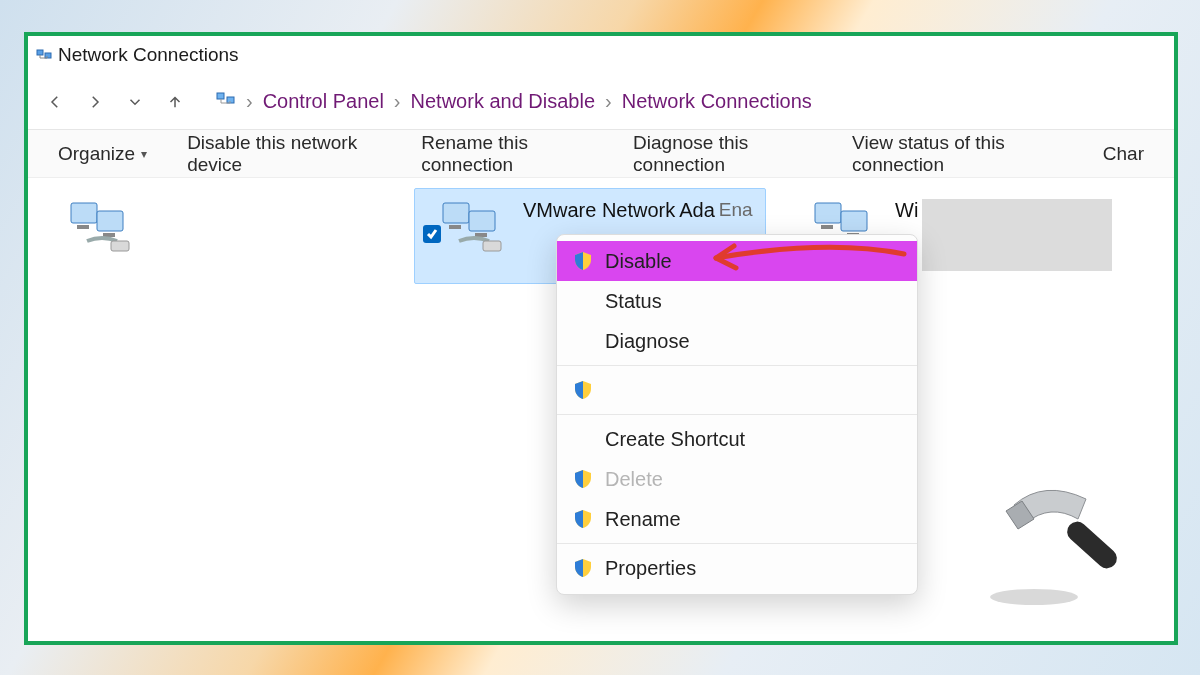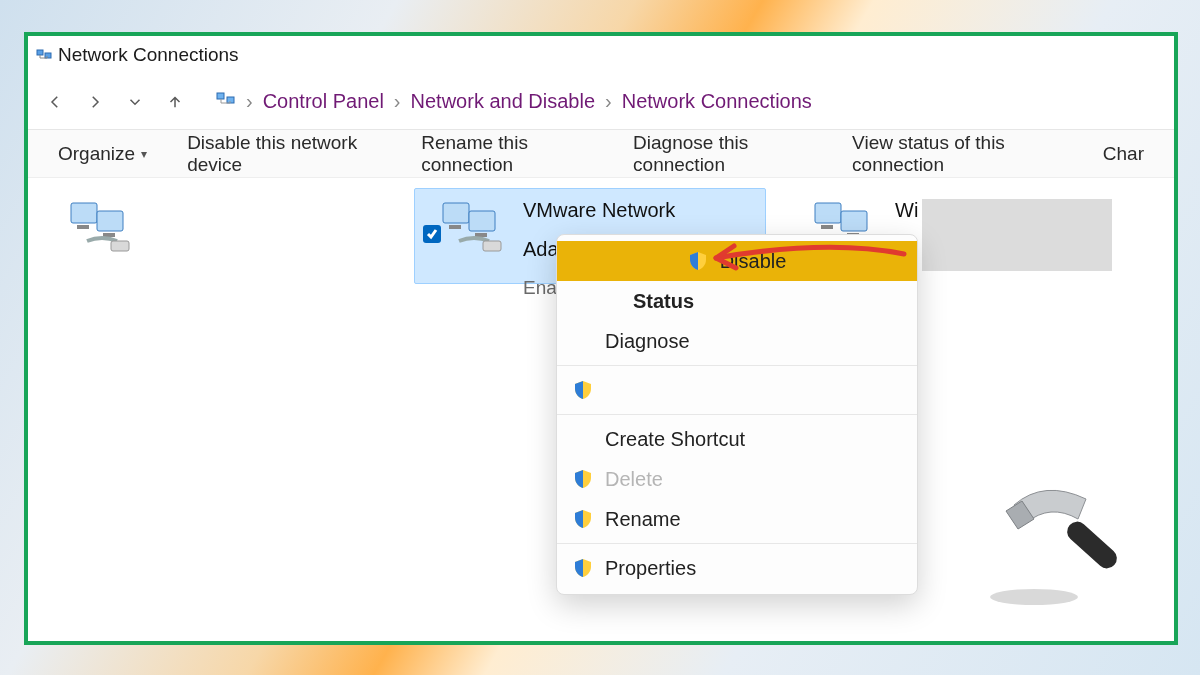--- a/index.html
+++ b/index.html
@@ -45,37 +45,37 @@
   .adapters { display: flex; gap: 20px; }
   .adapter {
     width: 352px; height: 96px; display: flex; align-items: flex-start; gap: 12px;
     padding: 8px 10px; border: 1px solid transparent; border-radius: 2px; position: relative;
   }
   .adapter.selected { background: #cfe8ff; border-color: #9ed0ff; }
   .check { position: absolute; left: 8px; top: 36px; width: 18px; height: 18px; background:#0067c0; border-radius:3px; display:flex; align-items:center; justify-content:center; }
   .check svg { width:12px; height:12px; stroke:#fff; fill:none; stroke-width:3; }
   .adapter .icon { width: 72px; height: 60px; margin-left: 14px; flex-shrink: 0; }
   .adapter .icon svg { width: 72px; height: 60px; }
-  .adapter .info { display: flex; flex-direction: column; gap: 16px; margin-top: 2px; }
+  .adapter .info { display: flex; flex-direction: row; gap: 4px; margin-top: 2px; }
   .adapter .name { font-size: 20px; color: #111; }
   .adapter .name-redact { width: 200px; height: 48px; background:#dcdcdc; }
   .adapter .name-redact.sm { width: 190px; height: 72px; }
   .adapter .status { font-size: 19px; color: #6a6a6a; }
   
   .ctx {
     position: absolute; left: 528px; top: 56px; width: 362px;
     background: #fdfdfd; border: 1px solid #ddd; border-radius: 8px;
     box-shadow: 0 10px 30px rgba(0,0,0,.18); padding: 6px 0;
   }
   .ctx .item {
     height: 40px; display: flex; align-items: center; gap: 12px;
     padding: 0 16px; font-size: 20px; color: #222; cursor: pointer;
   }
-  .ctx .item.hover { background: #eab308; justify-content: center; }
-  .ctx .item.bold { font-weight: 700; margin-left: 28px; }
+  .ctx .item.hover { background: #d946ef; }
+  .ctx .item.bold { font-weight: 400; }
   .ctx .item.disabled { color: #b5b5b5; cursor: default; }
   .ctx .sep { height: 1px; background: #e7e7e7; margin: 4px 0; }
   .ctx .shield { width: 20px; height: 20px; flex-shrink: 0; }
   .ctx .shield svg { width: 20px; height: 20px; }
   .ctx .indent { width: 20px; flex-shrink: 0; }
   
   .arrow { position:absolute; left: 666px; top: 58px; width: 220px; height: 40px; pointer-events:none; }
   .arrow svg { width: 100%; height: 100%; }
   
   .hammer { position:absolute; right: 40px; bottom: 14px; width: 160px; height: 150px; pointer-events:none; }

